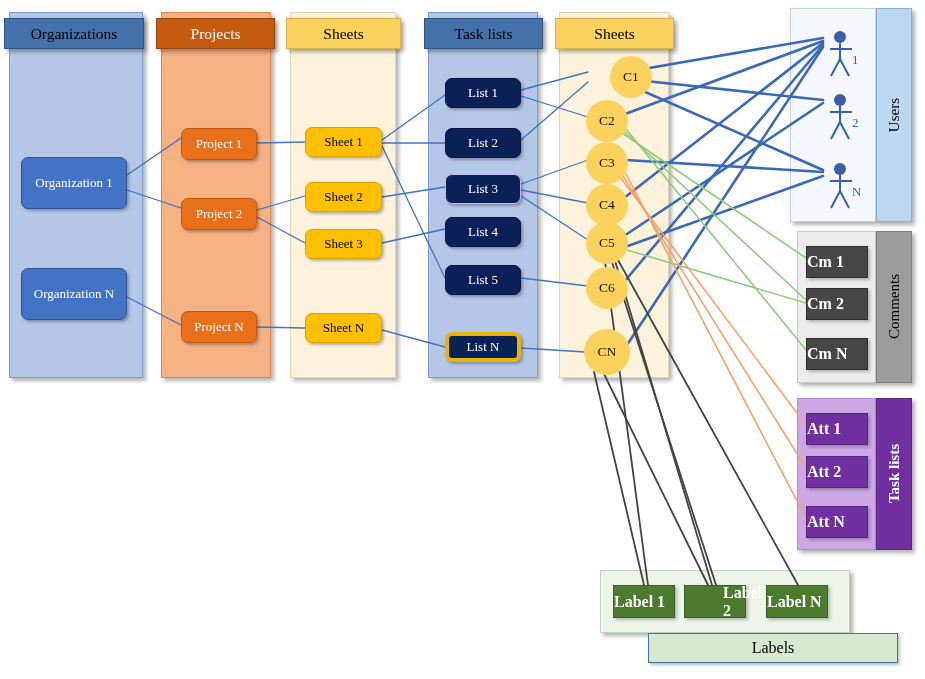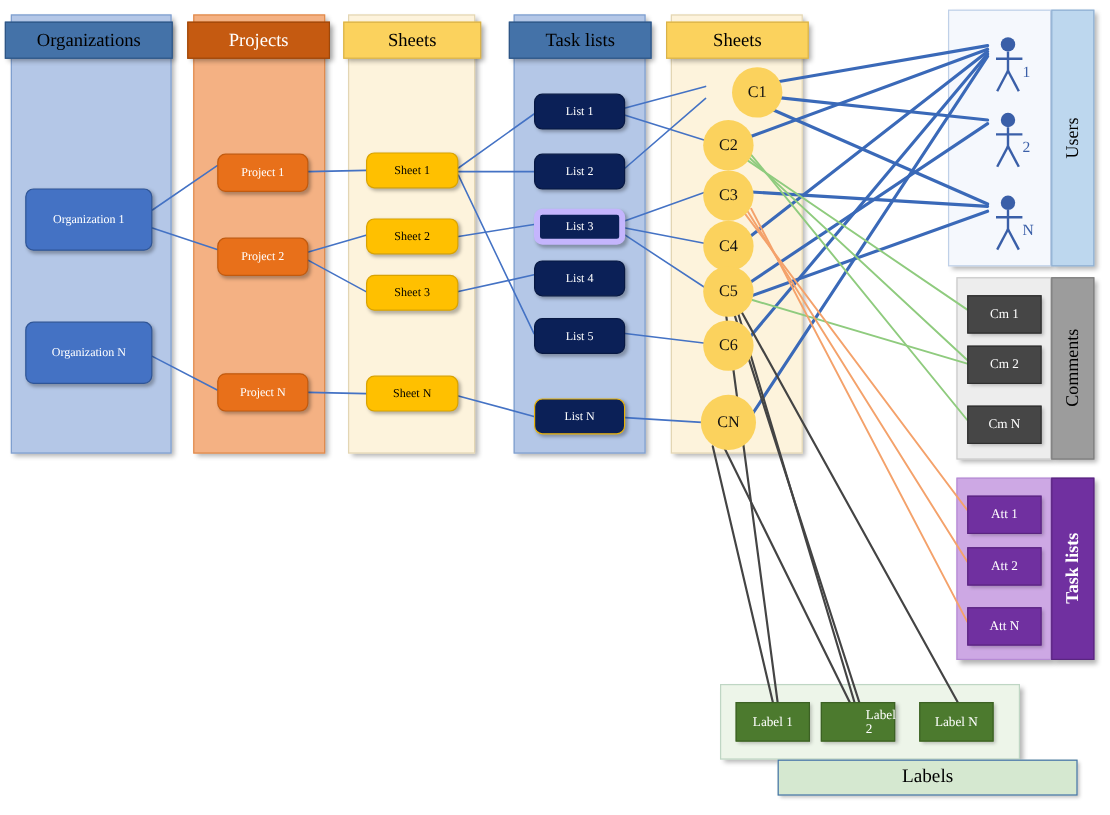--- a/index.html
+++ b/index.html
@@ -13,38 +13,38 @@
 
   .col{position:absolute;box-sizing:border-box;
        box-shadow:3px 3px 4px rgba(0,0,0,0.30);}
   .coltab{position:absolute;box-sizing:border-box;
        display:flex;align-items:center;justify-content:center;
        font-size:15.5px;color:#000000;
        box-shadow:3px 3px 4px rgba(0,0,0,0.32);z-index:6;}
 
   .node{position:absolute;box-sizing:border-box;
        display:flex;align-items:center;justify-content:center;
-       text-align:center;border-radius:7px;font-size:10px;
+       text-align:center;border-radius:7px;font-size:13px;
        box-shadow:2px 2px 3px rgba(0,0,0,0.28);z-index:7;}
   .circ{position:absolute;box-sizing:border-box;border-radius:50%;
        display:flex;align-items:center;justify-content:center;
        font-size:13.5px;color:#111111;background:#FBD25D;z-index:7;}
 
   .panel{position:absolute;box-sizing:border-box;
        box-shadow:3px 3px 4px rgba(0,0,0,0.30);}
   .vtab{position:absolute;box-sizing:border-box;
        display:flex;align-items:center;justify-content:center;
        box-shadow:3px 3px 4px rgba(0,0,0,0.30);z-index:8;}
   .vtab span{writing-mode:vertical-rl;text-orientation:mixed;
        transform:rotate(180deg);font-size:15px;white-space:nowrap;}
 
   .sqnode{position:absolute;box-sizing:border-box;
-       display:flex;align-items:center;justify-content:center;
-       font-size:11px;z-index:7;
-       box-shadow:2px 2px 3px rgba(0,0,0,0.25);}
+       display:flex;align-items:center;justify-content:flex-start;
+       font-size:16px;z-index:7;
+       box-shadow:2px 2px 3px rgba(0,0,0,0.25);font-weight:bold;}
 
   .stick{position:absolute;z-index:7;}
   .sticknum{position:absolute;font-size:13px;color:#3A5FA8;z-index:7;}
 
   .hbar{position:absolute;box-sizing:border-box;
        display:flex;align-items:center;justify-content:center;
        font-size:16px;color:#000;z-index:8;
        box-shadow:2px 2px 3px rgba(0,0,0,0.25);margin-left:48px;}
 </style>
 </head>
@@ -142,30 +142,30 @@
       <div class="col" style="left:428px;top:12px;width:110px;height:366px;background:#B4C7E7;border:1px solid #7F9FCF;"></div>
       <div class="coltab" style="left:424px;top:18px;width:119px;height:31px;background:#4472A8;border:1px solid #2E5585;color:#000000;">
         <span>Task lists</span>
       </div>
       <div class="node" style="left:445px;top:78px;width:76px;height:30px;background:#0B2057;border:1px solid #071843;color:#FFFFFF;">
         <span>List 1</span>
       </div>
       <div class="node" style="left:445px;top:128px;width:76px;height:30px;background:#0B2057;border:1px solid #071843;color:#FFFFFF;">
         <span>List 2</span>
       </div>
-      <div class="node" style="left:445px;top:174px;width:76px;height:30px;background:#0B2057;border:5px solid #c4b5fd;color:#FFFFFF;">
+      <div class="node" style="left:445px;top:174px;width:76px;height:30px;background:#0B2057;border:1px solid #c4b5fd;color:#FFFFFF;">
         <span>List 3</span>
       </div>
       <div class="node" style="left:445px;top:217px;width:76px;height:30px;background:#0B2057;border:1px solid #071843;color:#FFFFFF;">
         <span>List 4</span>
       </div>
       <div class="node" style="left:445px;top:265px;width:76px;height:30px;background:#0B2057;border:1px solid #071843;color:#FFFFFF;">
         <span>List 5</span>
       </div>
-      <div class="node" style="left:445px;top:332px;width:76px;height:30px;background:#0B2057;border:1px solid #eab308;color:#FFFFFF;">
+      <div class="node" style="left:445px;top:332px;width:76px;height:30px;background:#0B2057;border:4px solid #eab308;color:#FFFFFF;">
         <span>List N</span>
       </div>
       <div class="col" style="left:559px;top:12px;width:110px;height:366px;background:#FDF3DC;border:1px solid #E3D6B4;"></div>
       <div class="coltab" style="left:555px;top:18px;width:119px;height:31px;background:#FBD25D;border:1px solid #D9B24A;color:#000000;">
         <span>Sheets</span>
       </div>
       <div class="circ" style="left:610px;top:56px;width:42px;height:42px;">
         <span>C1</span>
       </div>
       <div class="circ" style="left:586px;top:100px;width:42px;height:42px;">

